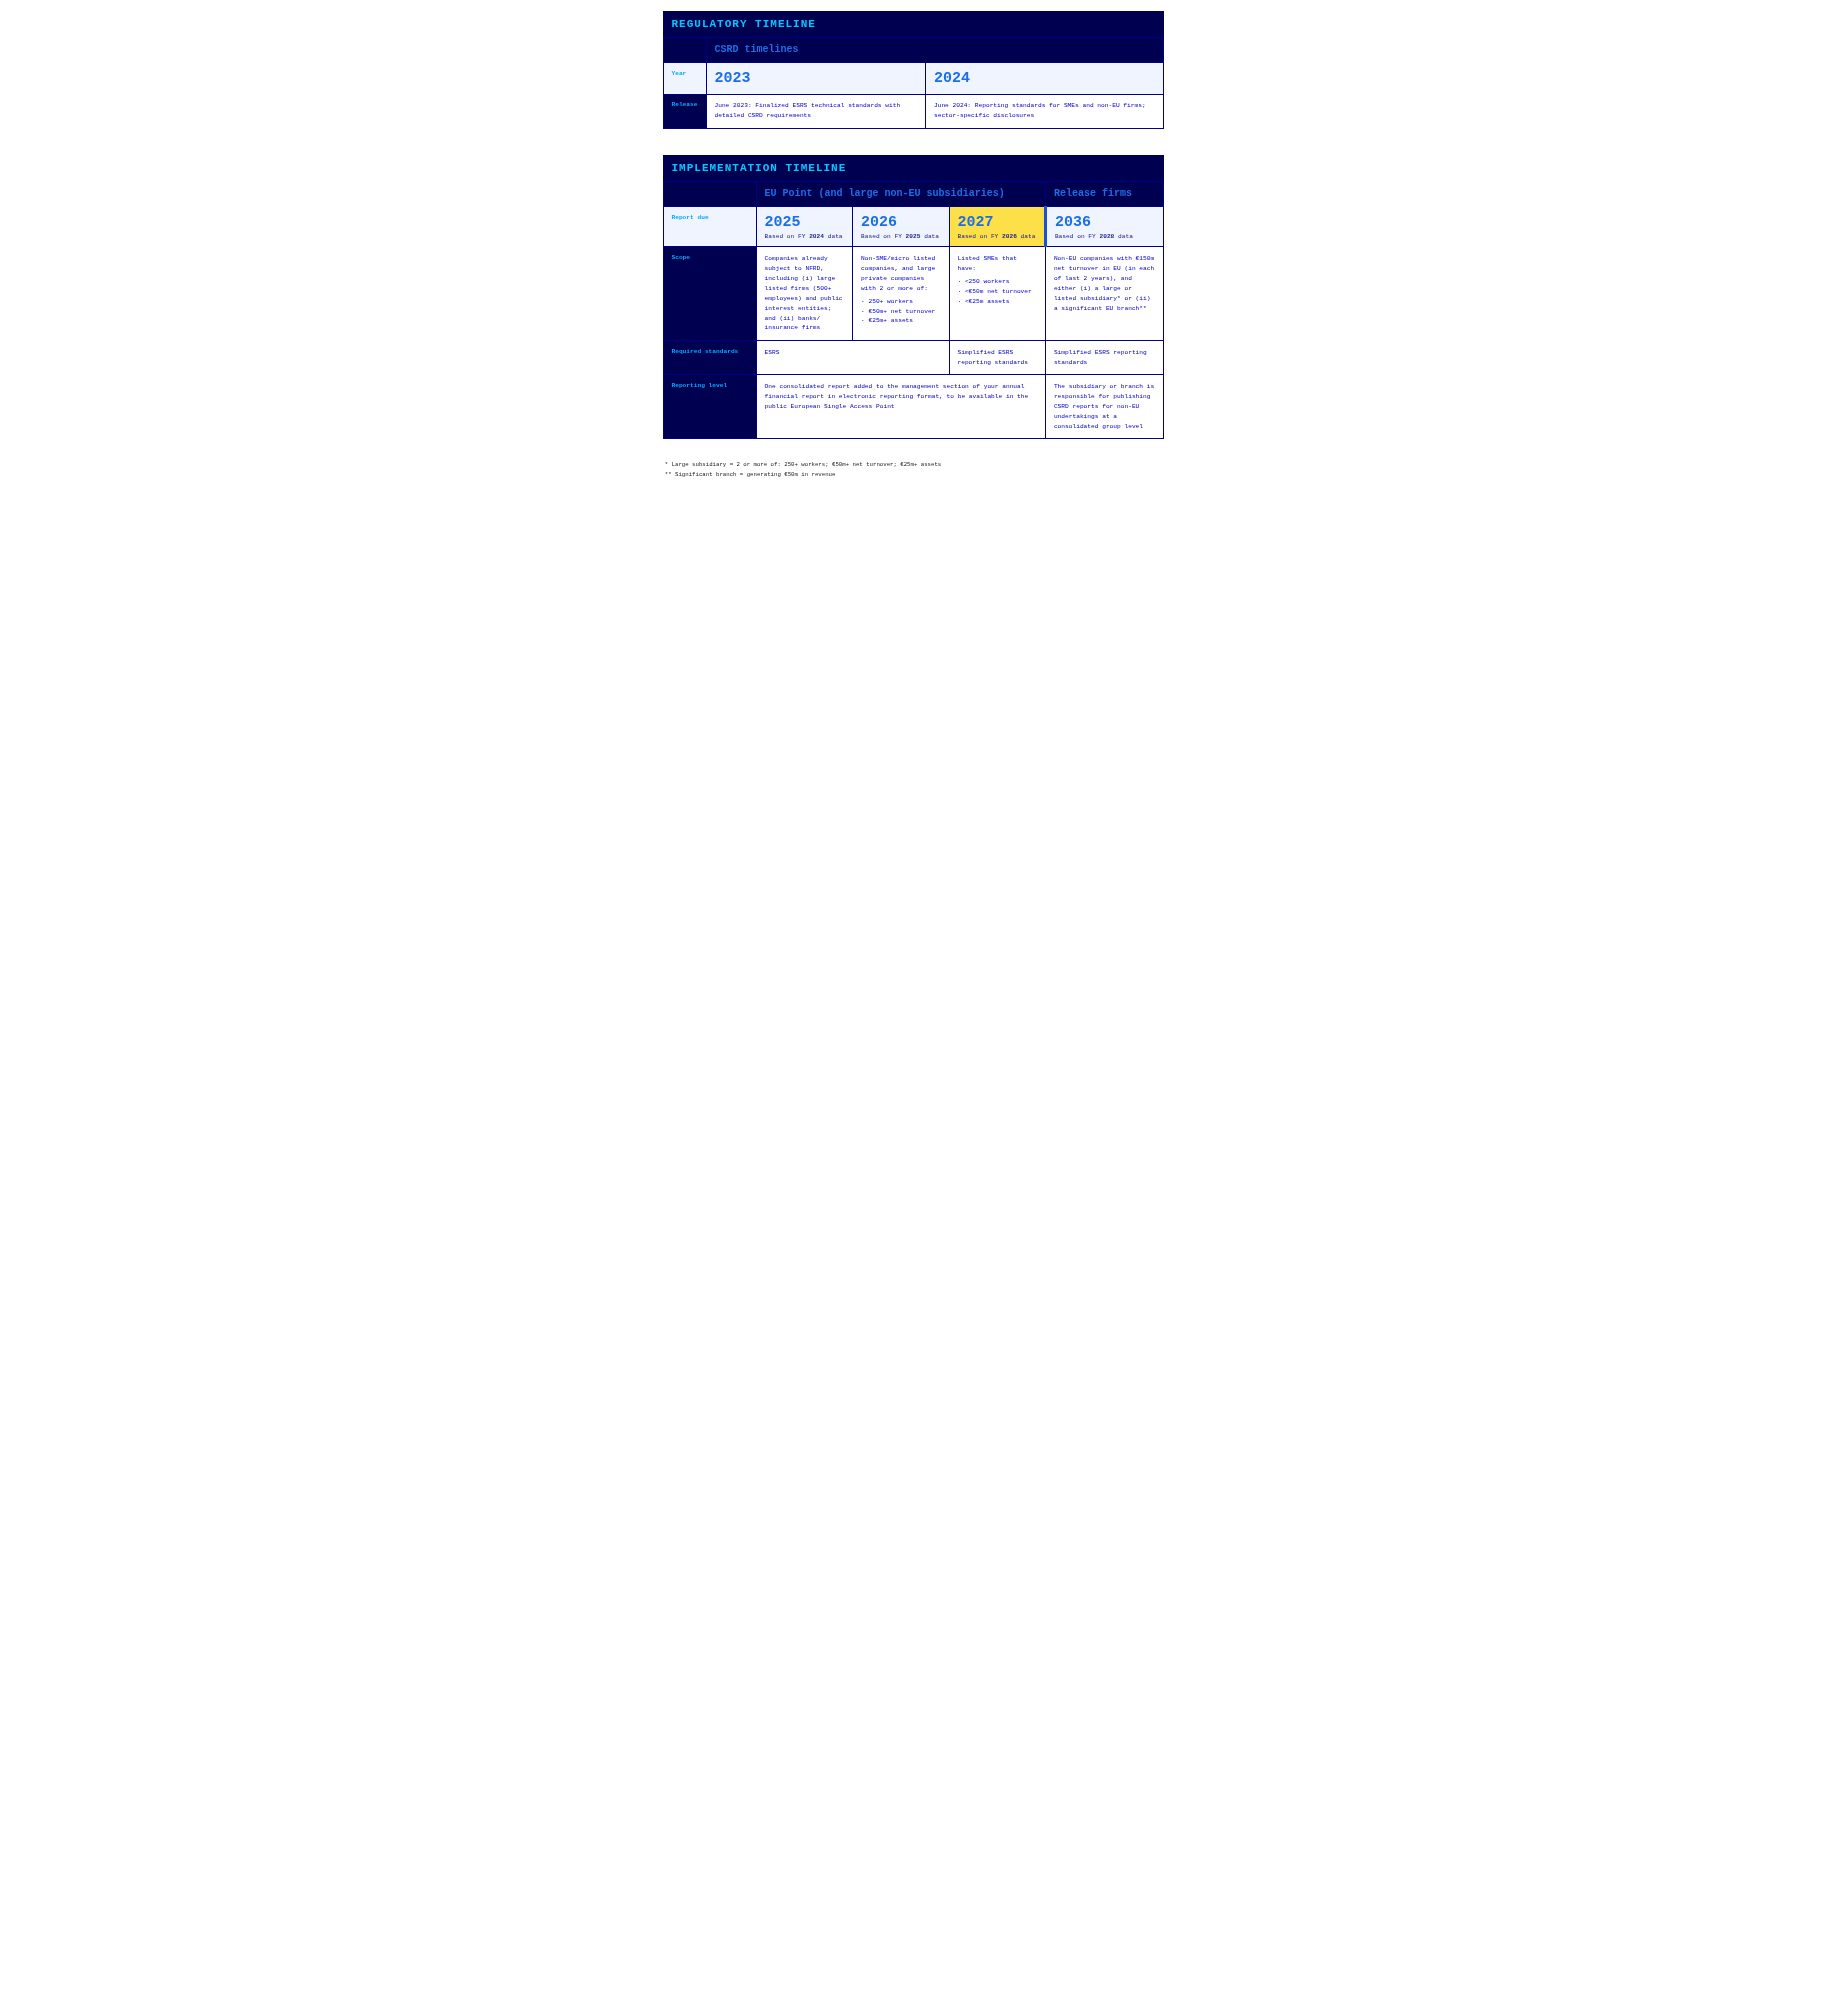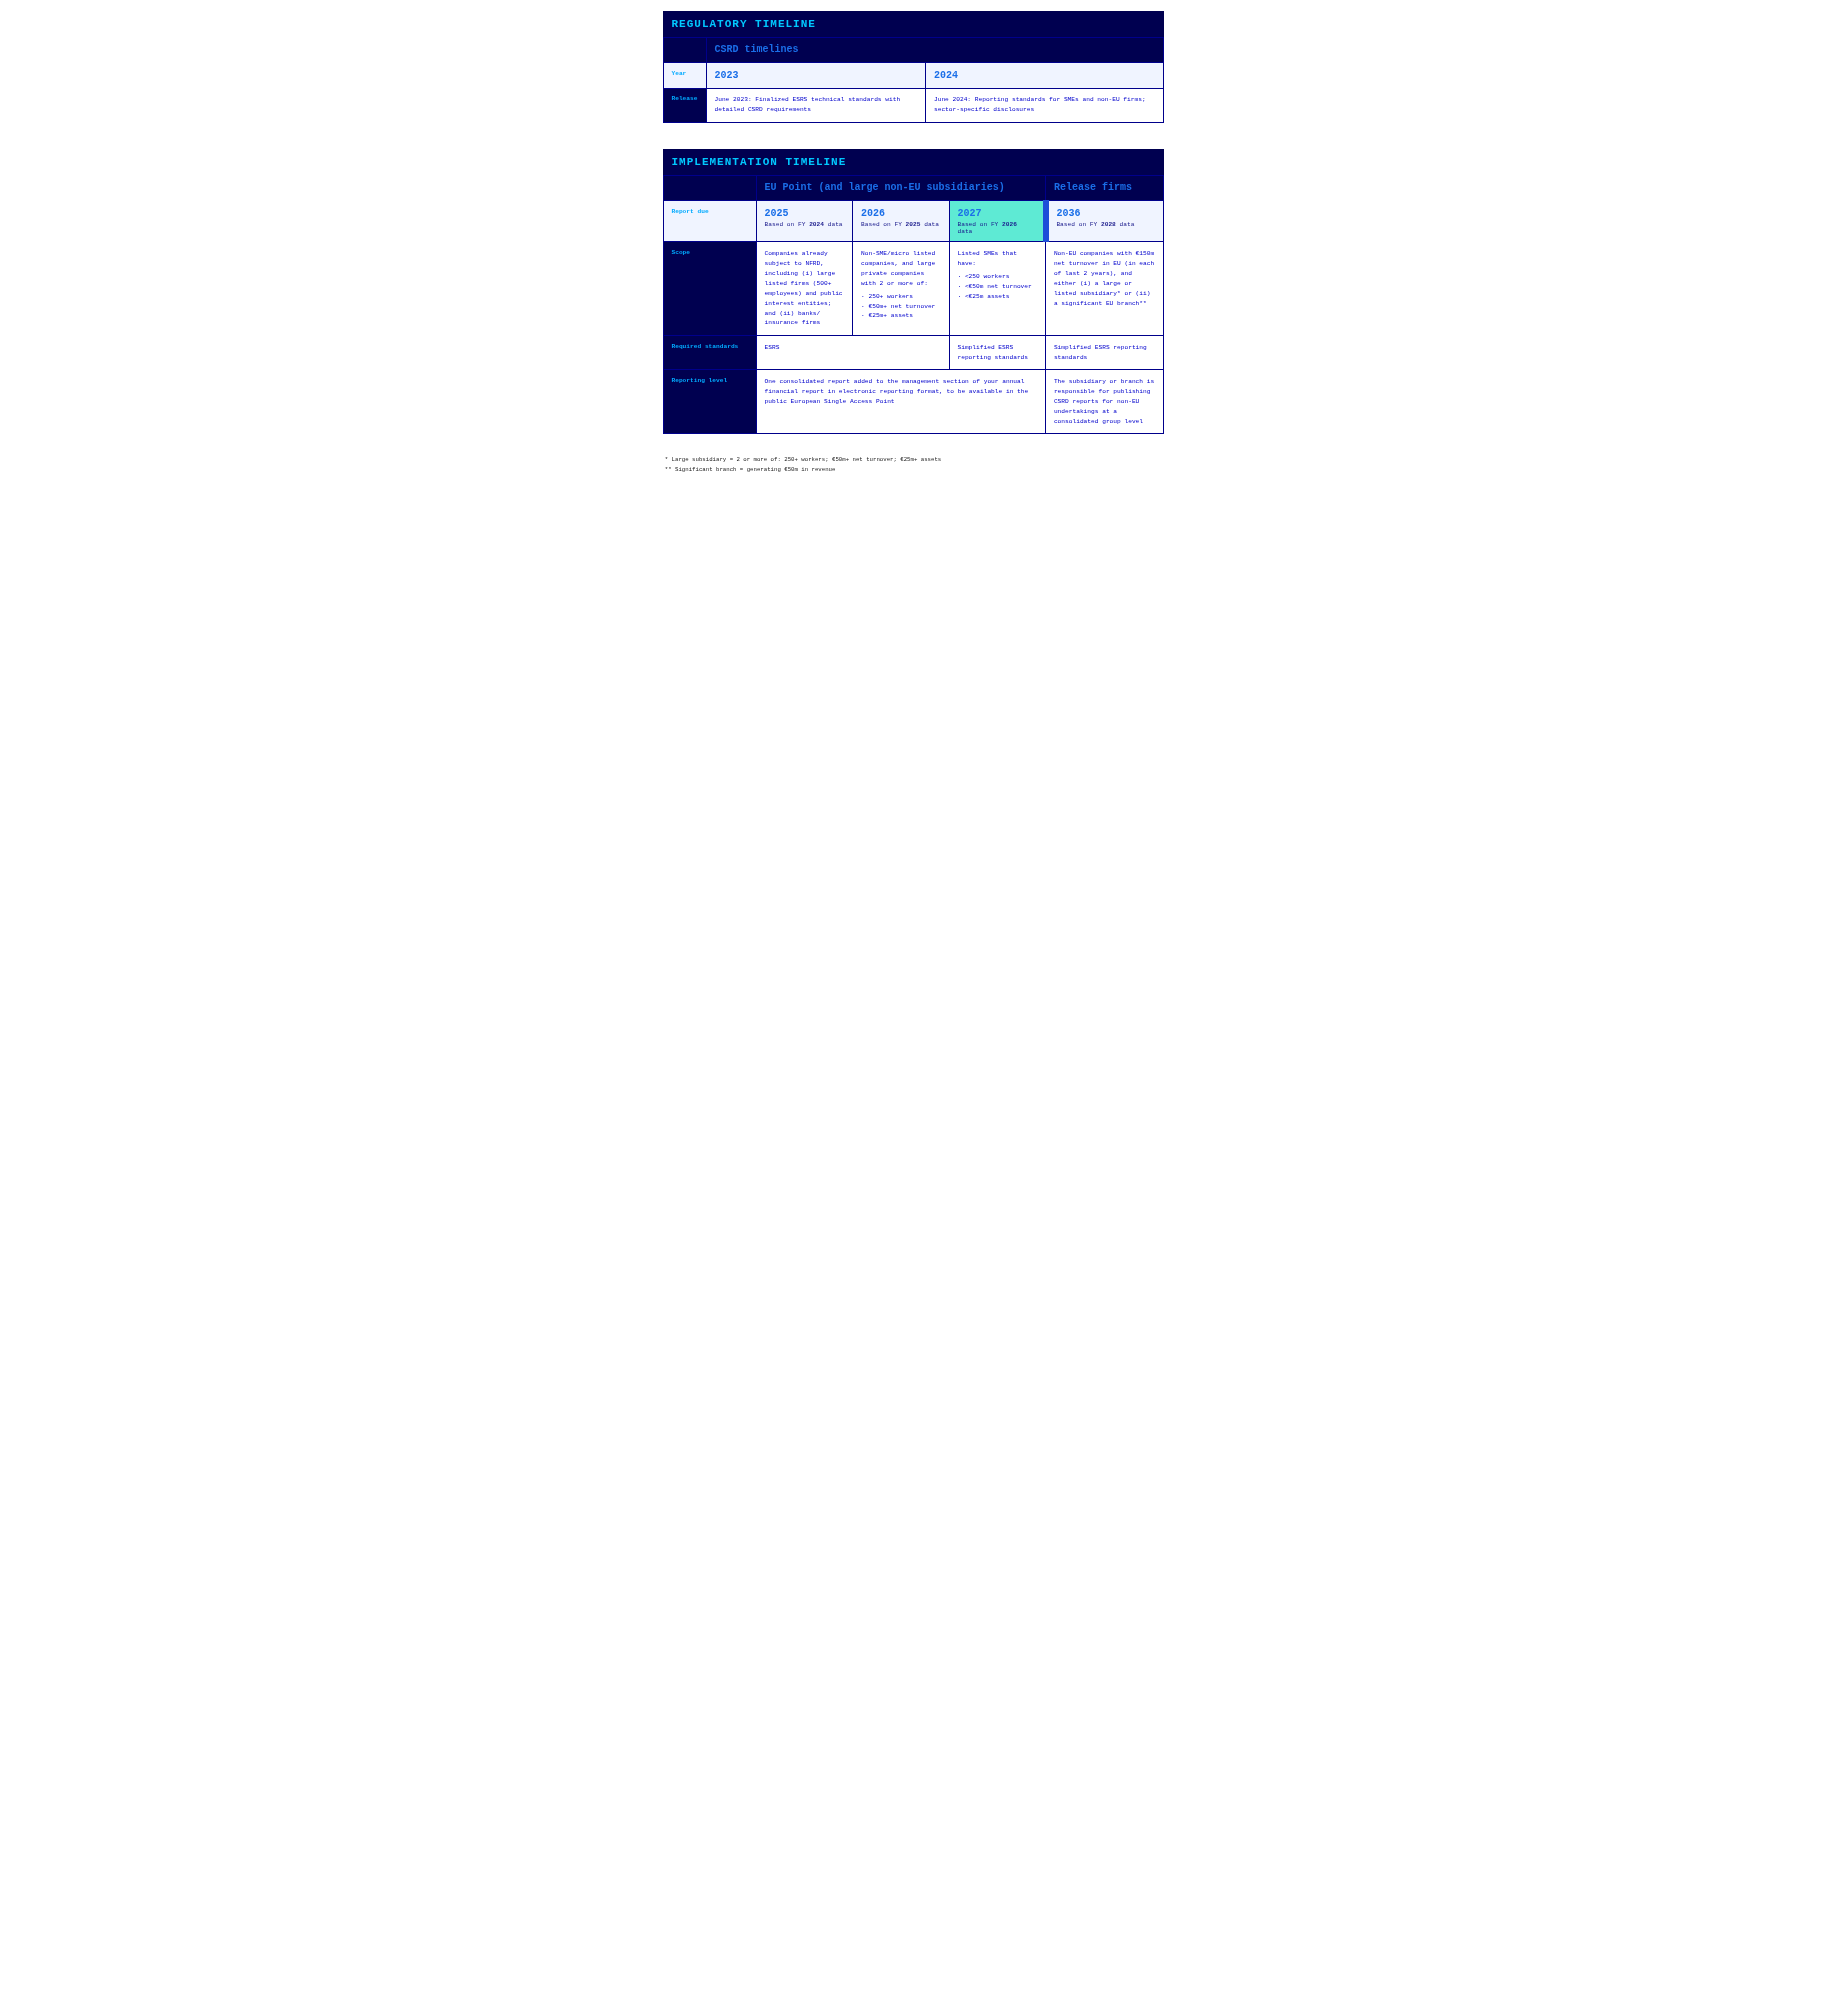--- a/index.html
+++ b/index.html
@@ -47,21 +47,21 @@
     }
 
     .cell-text {
       color: #0000cc;
       font-size: 6.2px;
       line-height: 1.6;
     }
 
     .year-cell {
       color: #1a6ee8;
-      font-size: 10px;
+      font-size: 15px;
       font-weight: bold;
     }
 
     .based-on {
       color: #1a1a8c;
       font-size: 6.2px;
       margin-top: 1.9px;
     }
 
     .based-on strong {
@@ -174,21 +174,21 @@
           </div>
         </td>
 
         <td class="dashed-right" style="background:#f0f4ff; width:86px;">
           <div class="year-cell">2026</div>
           <div class="based-on">
             <span>Based on FY </span><strong>2025</strong><span> data</span>
           </div>
         </td>
 
-        <td style="background:#5eead4; width:86px; border-right: 6px solid #1d4ed8;">
+        <td style="background:#fde047; width:86px; border-right: 3px solid #1d4ed8;">
           <div class="year-cell">2027</div>
           <div class="based-on">
             <span>Based on FY </span><strong>2026</strong><span> data</span>
           </div>
         </td>
 
         <td style="background:#f0f4ff;">
           <div class="year-cell">2036</div>
           <div class="based-on">
             <span>Based on FY </span><strong>2028</strong><span> data</span>

